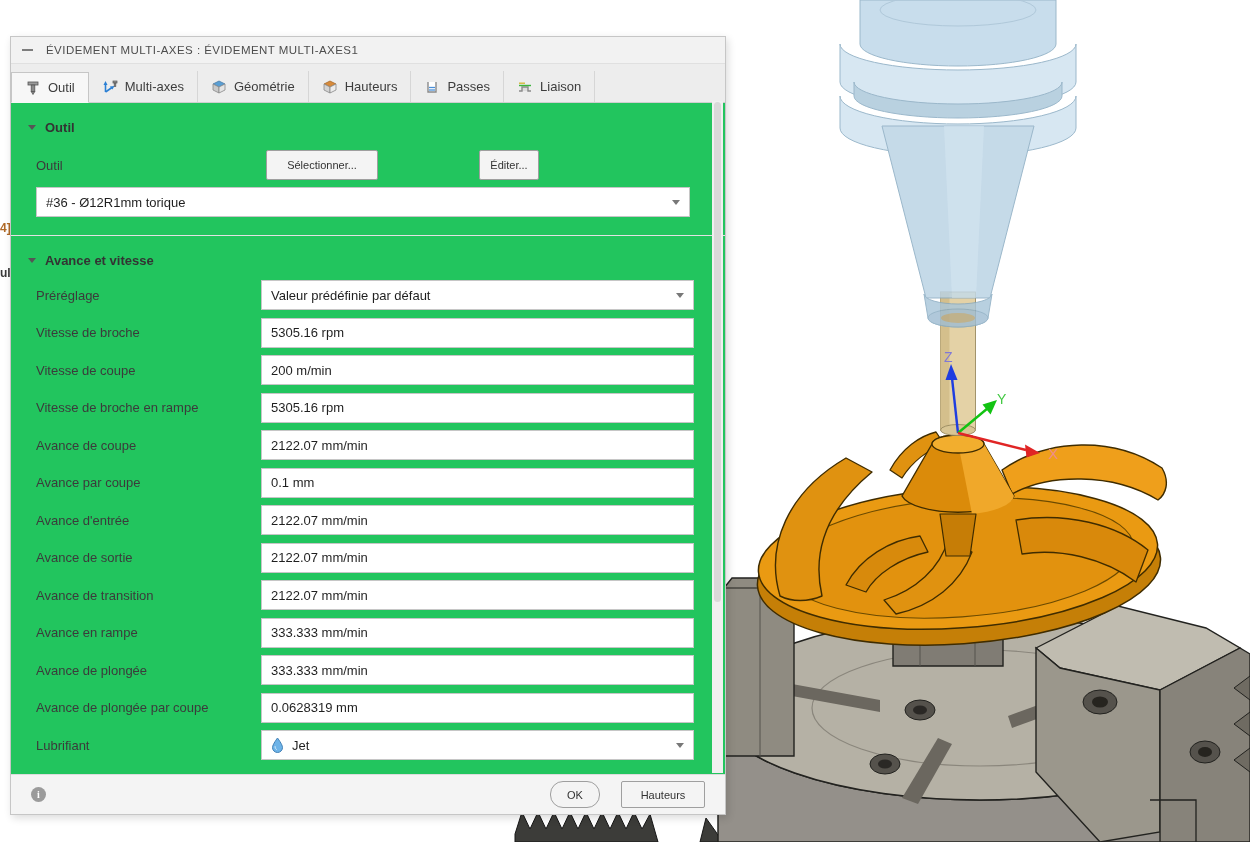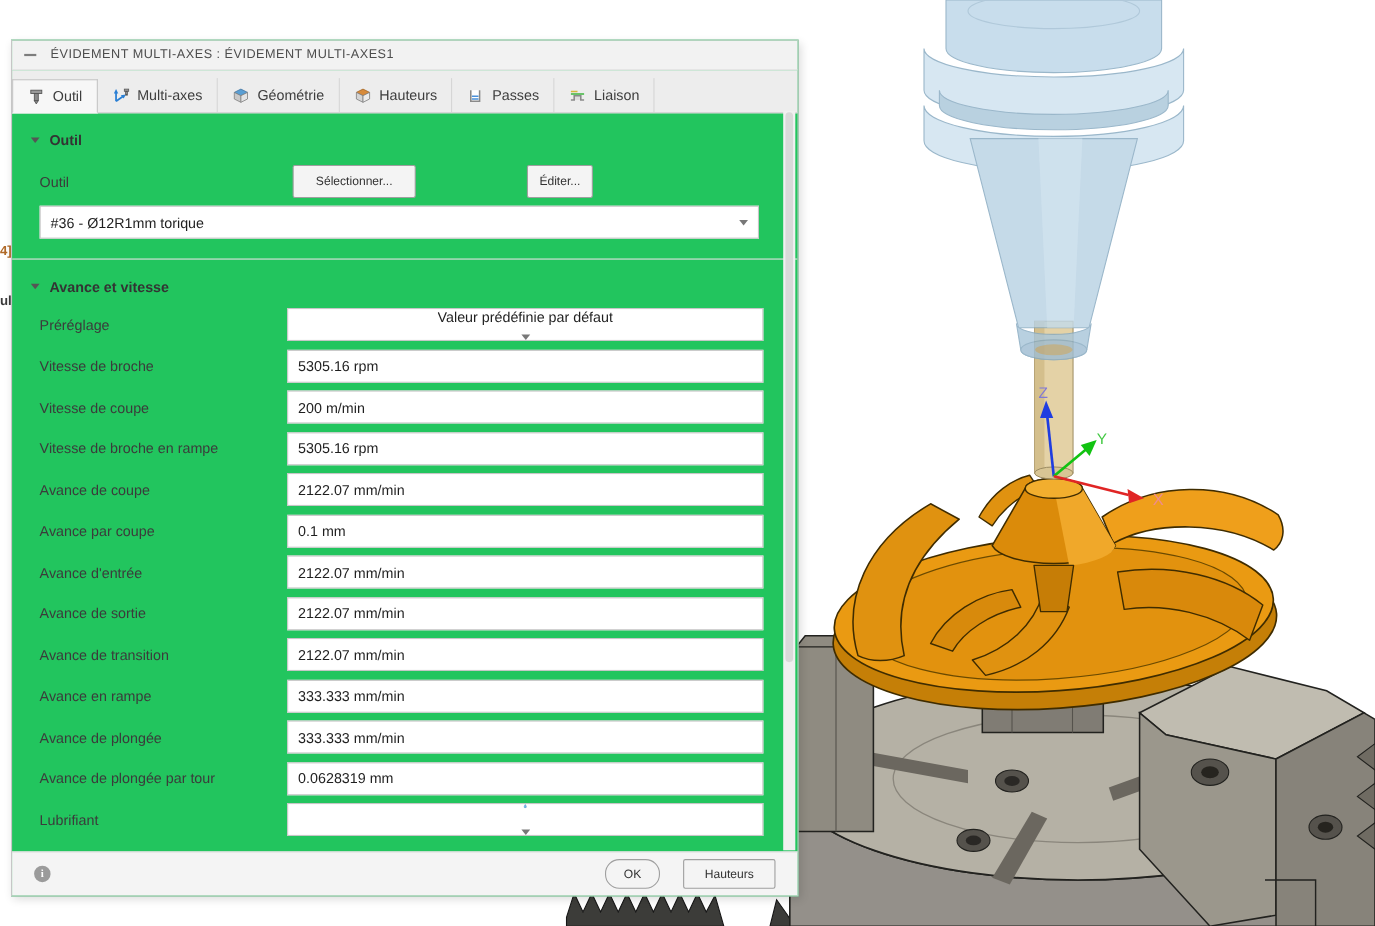--- a/index.html
+++ b/index.html
@@ -44,21 +44,21 @@
          display:flex;align-items:center;padding:0 9px;font-size:13px;color:#1f1f1f;gap:8px;}
   .tool-select{width:654px;margin:7px 0 0 25px;cursor:pointer;}
   .ival{flex:1 1 auto;white-space:nowrap;overflow:hidden;}
   .caret{width:0;height:0;border-left:4px solid transparent;border-right:4px solid transparent;
          border-top:5px solid #787878;flex:0 0 auto;}
   .sep{border-top:1px solid #e2e2e2;margin:18px 0 0 0;}
   .frows{margin-top:11px;}
   .frow{display:flex;align-items:center;margin:0 0 7.5px 25px;height:30px;}
   .frow .flabel{width:225px;}
   .frow .input{width:433px;cursor:text;}
-  .frow .input.sel{cursor:pointer;flex-direction:column;}
+  .frow .input.sel{cursor:pointer;}
   .dlg-footer{flex:0 0 40px;background:#f4f4f4;border-top:1px solid #dcdcdc;display:flex;
               align-items:center;padding:0 20px;box-sizing:border-box;}
   .info-ic{width:15px;height:15px;border-radius:50%;background:#9b9b9b;color:#fff;font-size:10px;
            font-weight:bold;display:flex;align-items:center;justify-content:center;
            font-family:"Liberation Serif",serif;cursor:pointer;}
   .foot-btns{margin-left:auto;display:flex;gap:21px;}
   .btn-ok{width:50px;height:27px;border-radius:13px;}
   .btn-cancel{width:84px;height:27px;}
   
   .vscroll{position:absolute;top:64px;right:2px;bottom:41px;width:11px;background:#f0f0f0;z-index:6;}
@@ -329,21 +329,21 @@
         </div>
 
         <div class="frow">
           <span class="flabel">Avance de plongée</span>
           <div class="input">
             <span class="ival">333.333 mm/min</span>
           </div>
         </div>
 
         <div class="frow">
-          <span class="flabel">Avance de plongée par tour</span>
+          <span class="flabel">Avance de plongée par coupe</span>
           <div class="input">
             <span class="ival">0.0628319 mm</span>
           </div>
         </div>
 
         <div class="frow">
           <span class="flabel">Lubrifiant</span>
           <div class="input sel">
             <svg width="13" height="16" viewBox="0 0 13 16">
               <path d="M6.5,1 C6.5,1 1.5,7.5 1.5,10.5 a5,5 0 0 0 10,0 C11.5,7.5 6.5,1 6.5,1 Z" fill="#6db3e8" stroke="#3f7fb5" stroke-width="1"></path>

